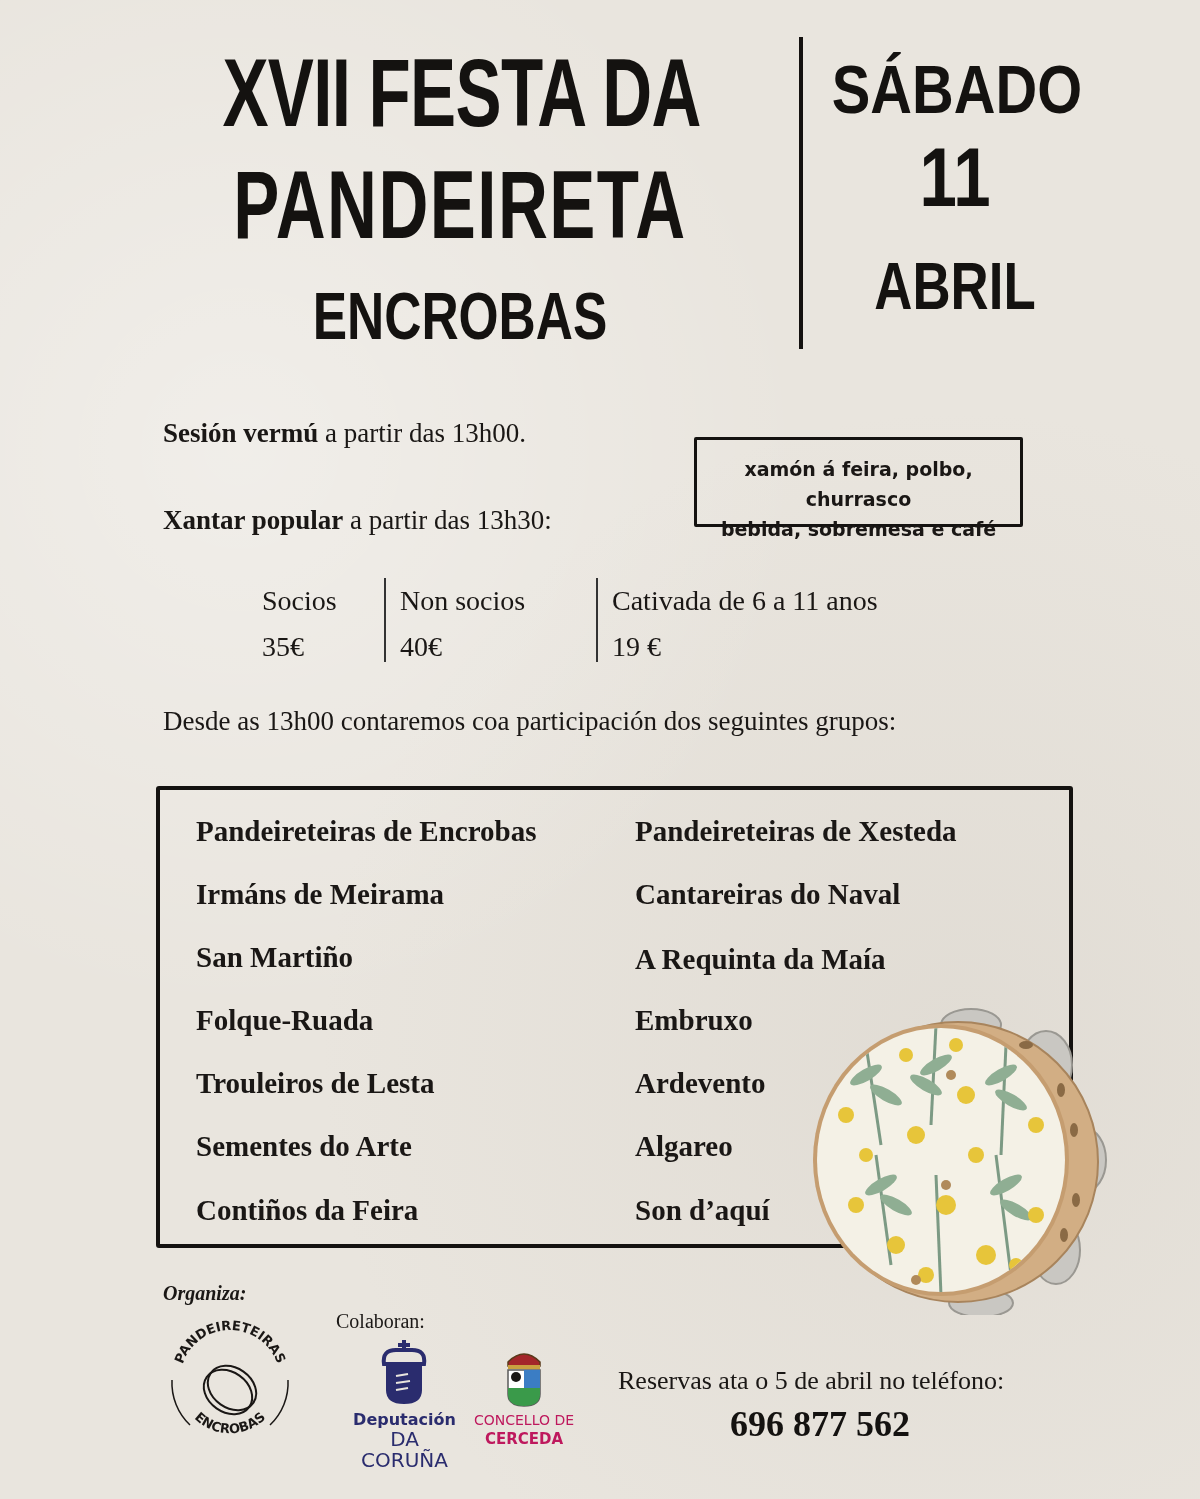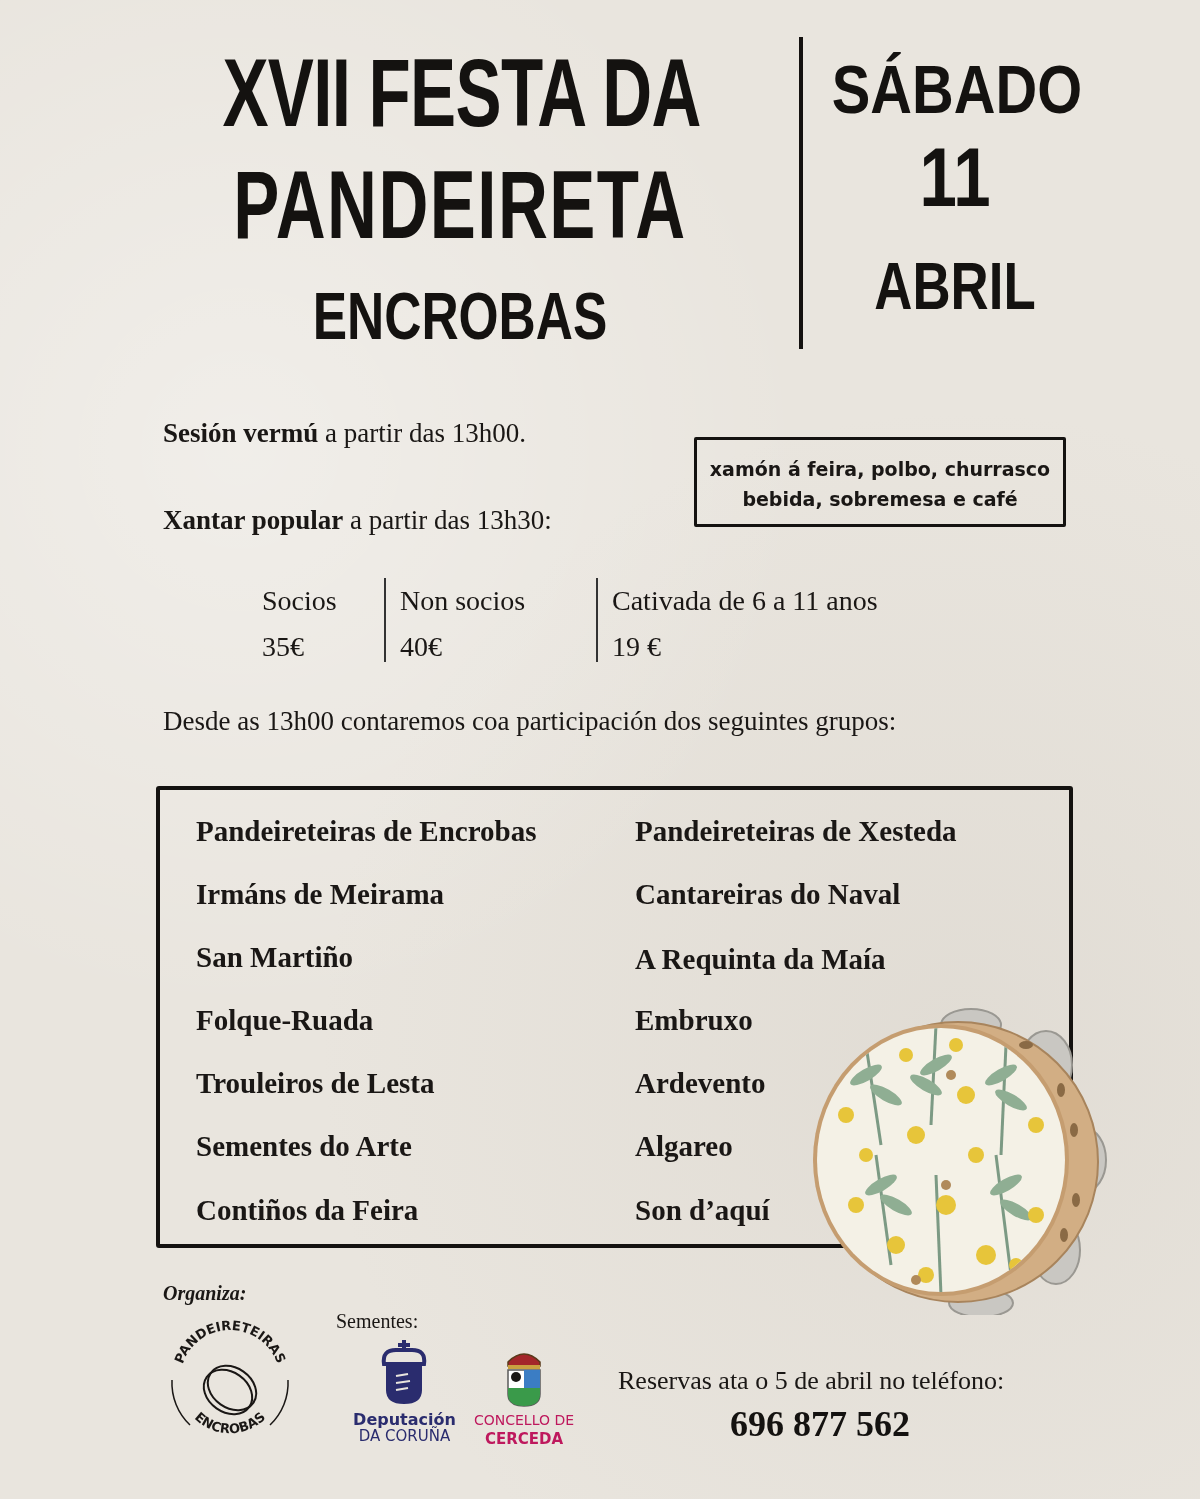--- a/index.html
+++ b/index.html
@@ -27,21 +27,21 @@
   .header-divider { left: 799px; top: 37px; width: 4px; height: 312px; background: #141210; }
   .date-block { left: 810px; width: 290px; text-align: center; font-family: "Liberation Sans", sans-serif; font-weight: 700; line-height: 1; transform-origin: center top; }
   .d1 { top: 55px; font-size: 68px; transform: scaleX(0.85); }
   .d2 { top: 135px; font-size: 84px; transform: scaleX(0.8); }
   .d3 { top: 253px; font-size: 66px; transform: scaleX(0.8); }
 
   
   .info { font-size: 27px; color: #1a1715; white-space: nowrap; }
   .info b { font-weight: 700; }
   .menu-box {
-    left: 694px; top: 437px; width: 372px; height: 90px;
+    left: 694px; top: 437px; width: 329px; height: 90px;
     border: 3px solid #141210; border-radius: 2px; box-sizing: border-box;
     font-family: "DejaVu Sans", sans-serif; font-weight: 700; font-size: 19px;
     text-align: center; line-height: 30px; padding-top: 14px; color: #1a1715;
   }
 
   
   .price-col { top: 578px; text-align: left; font-size: 28px; line-height: 46px; color: #1a1715; }
   .price-div { width: 2px; background: #333; top: 578px; height: 84px; }
 
   .groups-intro { left: 163px; top: 706px; font-size: 27px; }
@@ -203,35 +203,35 @@
     </defs>
     <text font-family="DejaVu Sans, sans-serif" font-size="13" font-weight="700" fill="#1a1715"><textPath href="#arcTop" startOffset="50%" text-anchor="middle">PANDEIRETEIRAS</textPath></text>
     <text font-family="DejaVu Sans, sans-serif" font-size="13" font-weight="700" fill="#1a1715"><textPath href="#arcBot" startOffset="50%" text-anchor="middle">ENCROBAS</textPath></text>
     <path d="M12 70 A58 58 0 0 0 30 115" fill="none" stroke="#1a1715" stroke-width="1.5"></path>
     <path d="M128 70 A58 58 0 0 1 110 115" fill="none" stroke="#1a1715" stroke-width="1.5"></path>
     <ellipse cx="72" cy="78" rx="26" ry="20" transform="rotate(35 72 78)" fill="none" stroke="#1a1715" stroke-width="2"></ellipse>
     <ellipse cx="68" cy="82" rx="26" ry="20" transform="rotate(35 68 82)" fill="none" stroke="#1a1715" stroke-width="2"></ellipse>
   </svg>
 </div>
 
-<div class="abs label-sm" style="left:336px; top:1310px;">Sementes:</div>
+<div class="abs label-sm" style="left:336px; top:1310px;">Colaboran:</div>
 <div class="abs" style="left:330px; top:1338px; width:105px;margin-left:22px;">
   <svg width="105" height="70" viewBox="0 0 105 70">
     <rect x="50" y="2" width="4" height="10" fill="#2a2c6e"></rect>
       <rect x="46" y="5" width="12" height="4" fill="#2a2c6e"></rect>
     <path d="M32 26 Q30 12 44 12 L60 12 Q74 12 72 26 Z" fill="none" stroke="#2a2c6e" stroke-width="4"></path>
     <path d="M34 28 L70 28 L70 52 Q70 66 52 66 Q34 66 34 52 Z" fill="#2a2c6e"></path>
     <g stroke="#e9e5de" stroke-width="2">
         <line x1="44" y1="38" x2="56" y2="36"></line>
         <line x1="44" y1="45" x2="58" y2="43"></line>
         <line x1="44" y1="52" x2="56" y2="50"></line>
       </g>
   </svg>
   <div class="logo-text-blue" style="font-size:16px; font-weight:700;">Deputación</div>
-  <div class="logo-text-blue" style="font-size:15px;">DA CORUÑA</div>
+  <div class="logo-text-blue" style="font-size:20px;">DA CORUÑA</div>
 </div>
 
 <div class="abs" style="left:468px; top:1346px; width:112px;">
   <svg width="112" height="62" viewBox="0 0 112 62">
     <path d="M40 16 Q56 0 72 16 L72 20 L40 20 Z" fill="#a3262a" stroke="#5a3a1a" stroke-width="1.5"></path>
     <rect x="40" y="19" width="32" height="4" fill="#c9a040"></rect>
     <path d="M40 24 L72 24 L72 48 Q72 60 56 60 Q40 60 40 48 Z" fill="#ffffff" stroke="#5a5a5a" stroke-width="1.5"></path>
     <rect x="56" y="24" width="16" height="18" fill="#3b7dc4"></rect>
     <path d="M40 42 L72 42 L72 48 Q72 60 56 60 Q40 60 40 48 Z" fill="#3a9a4a"></path>
     <circle cx="48" cy="31" r="5" fill="#1a1715"></circle>

